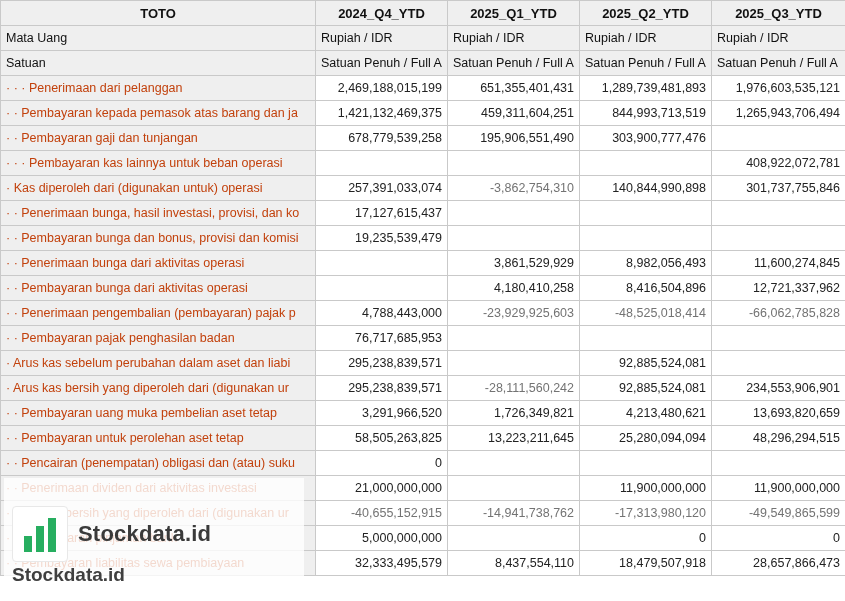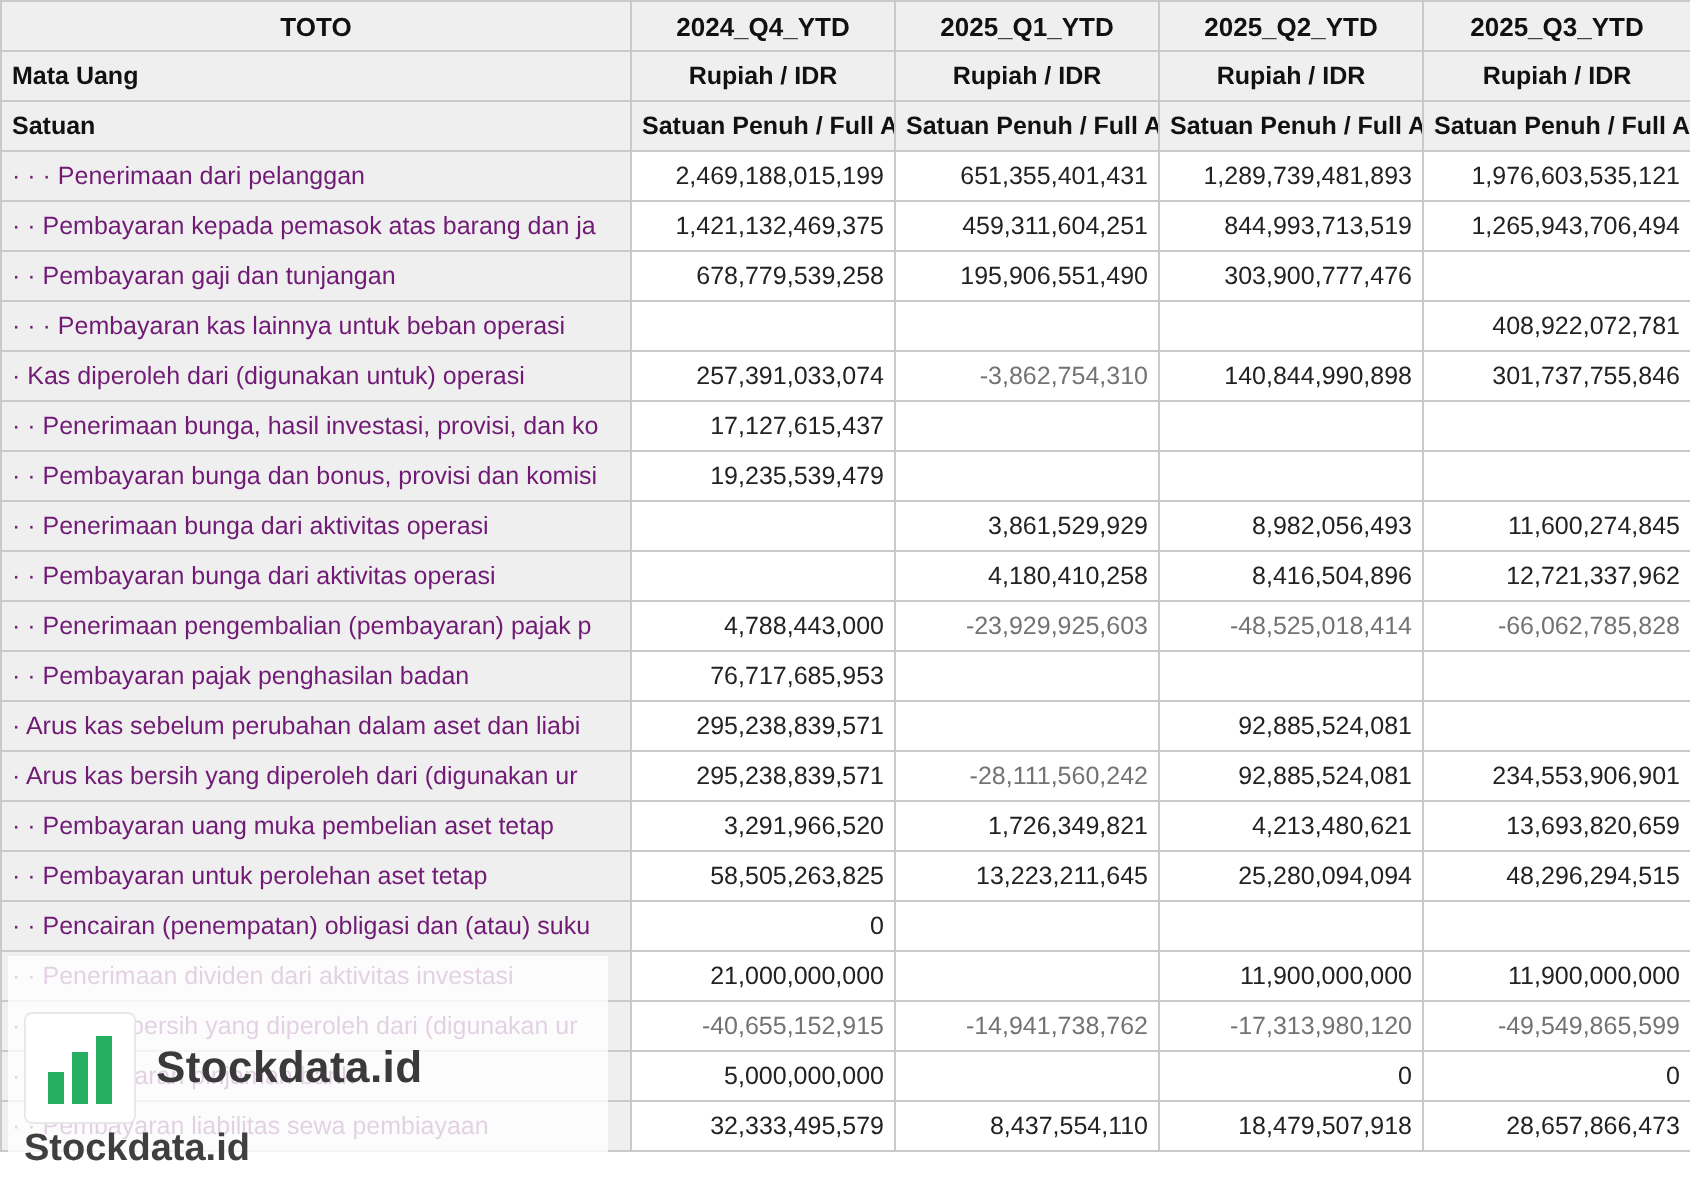--- a/index.html
+++ b/index.html
@@ -41,30 +41,30 @@
     font-weight: bold;
     text-align: center;
     font-size: 13px;
     color: #111;
   }
   thead th.title {
     background: #efefef;
   }
   tr.subhdr td {
     background: #efefef;
-    font-weight: bold;
+    font-weight: normal;
     color: #111;
   }
   tr.subhdr td.lbl { text-align: left; }
-  tr.subhdr td.val { text-align: center; }
+  tr.subhdr td.val { text-align: left; }
 
   td.lbl {
     text-align: left;
     background: #efefef;
-    color: #701a75;
+    color: #c2410c;
     font-size: 12.5px;
   }
   td.num {
     text-align: right;
     background: #ffffff;
     font-variant-numeric: tabular-nums;
   }
   td.num.neg { color: #737373; }
 
   

